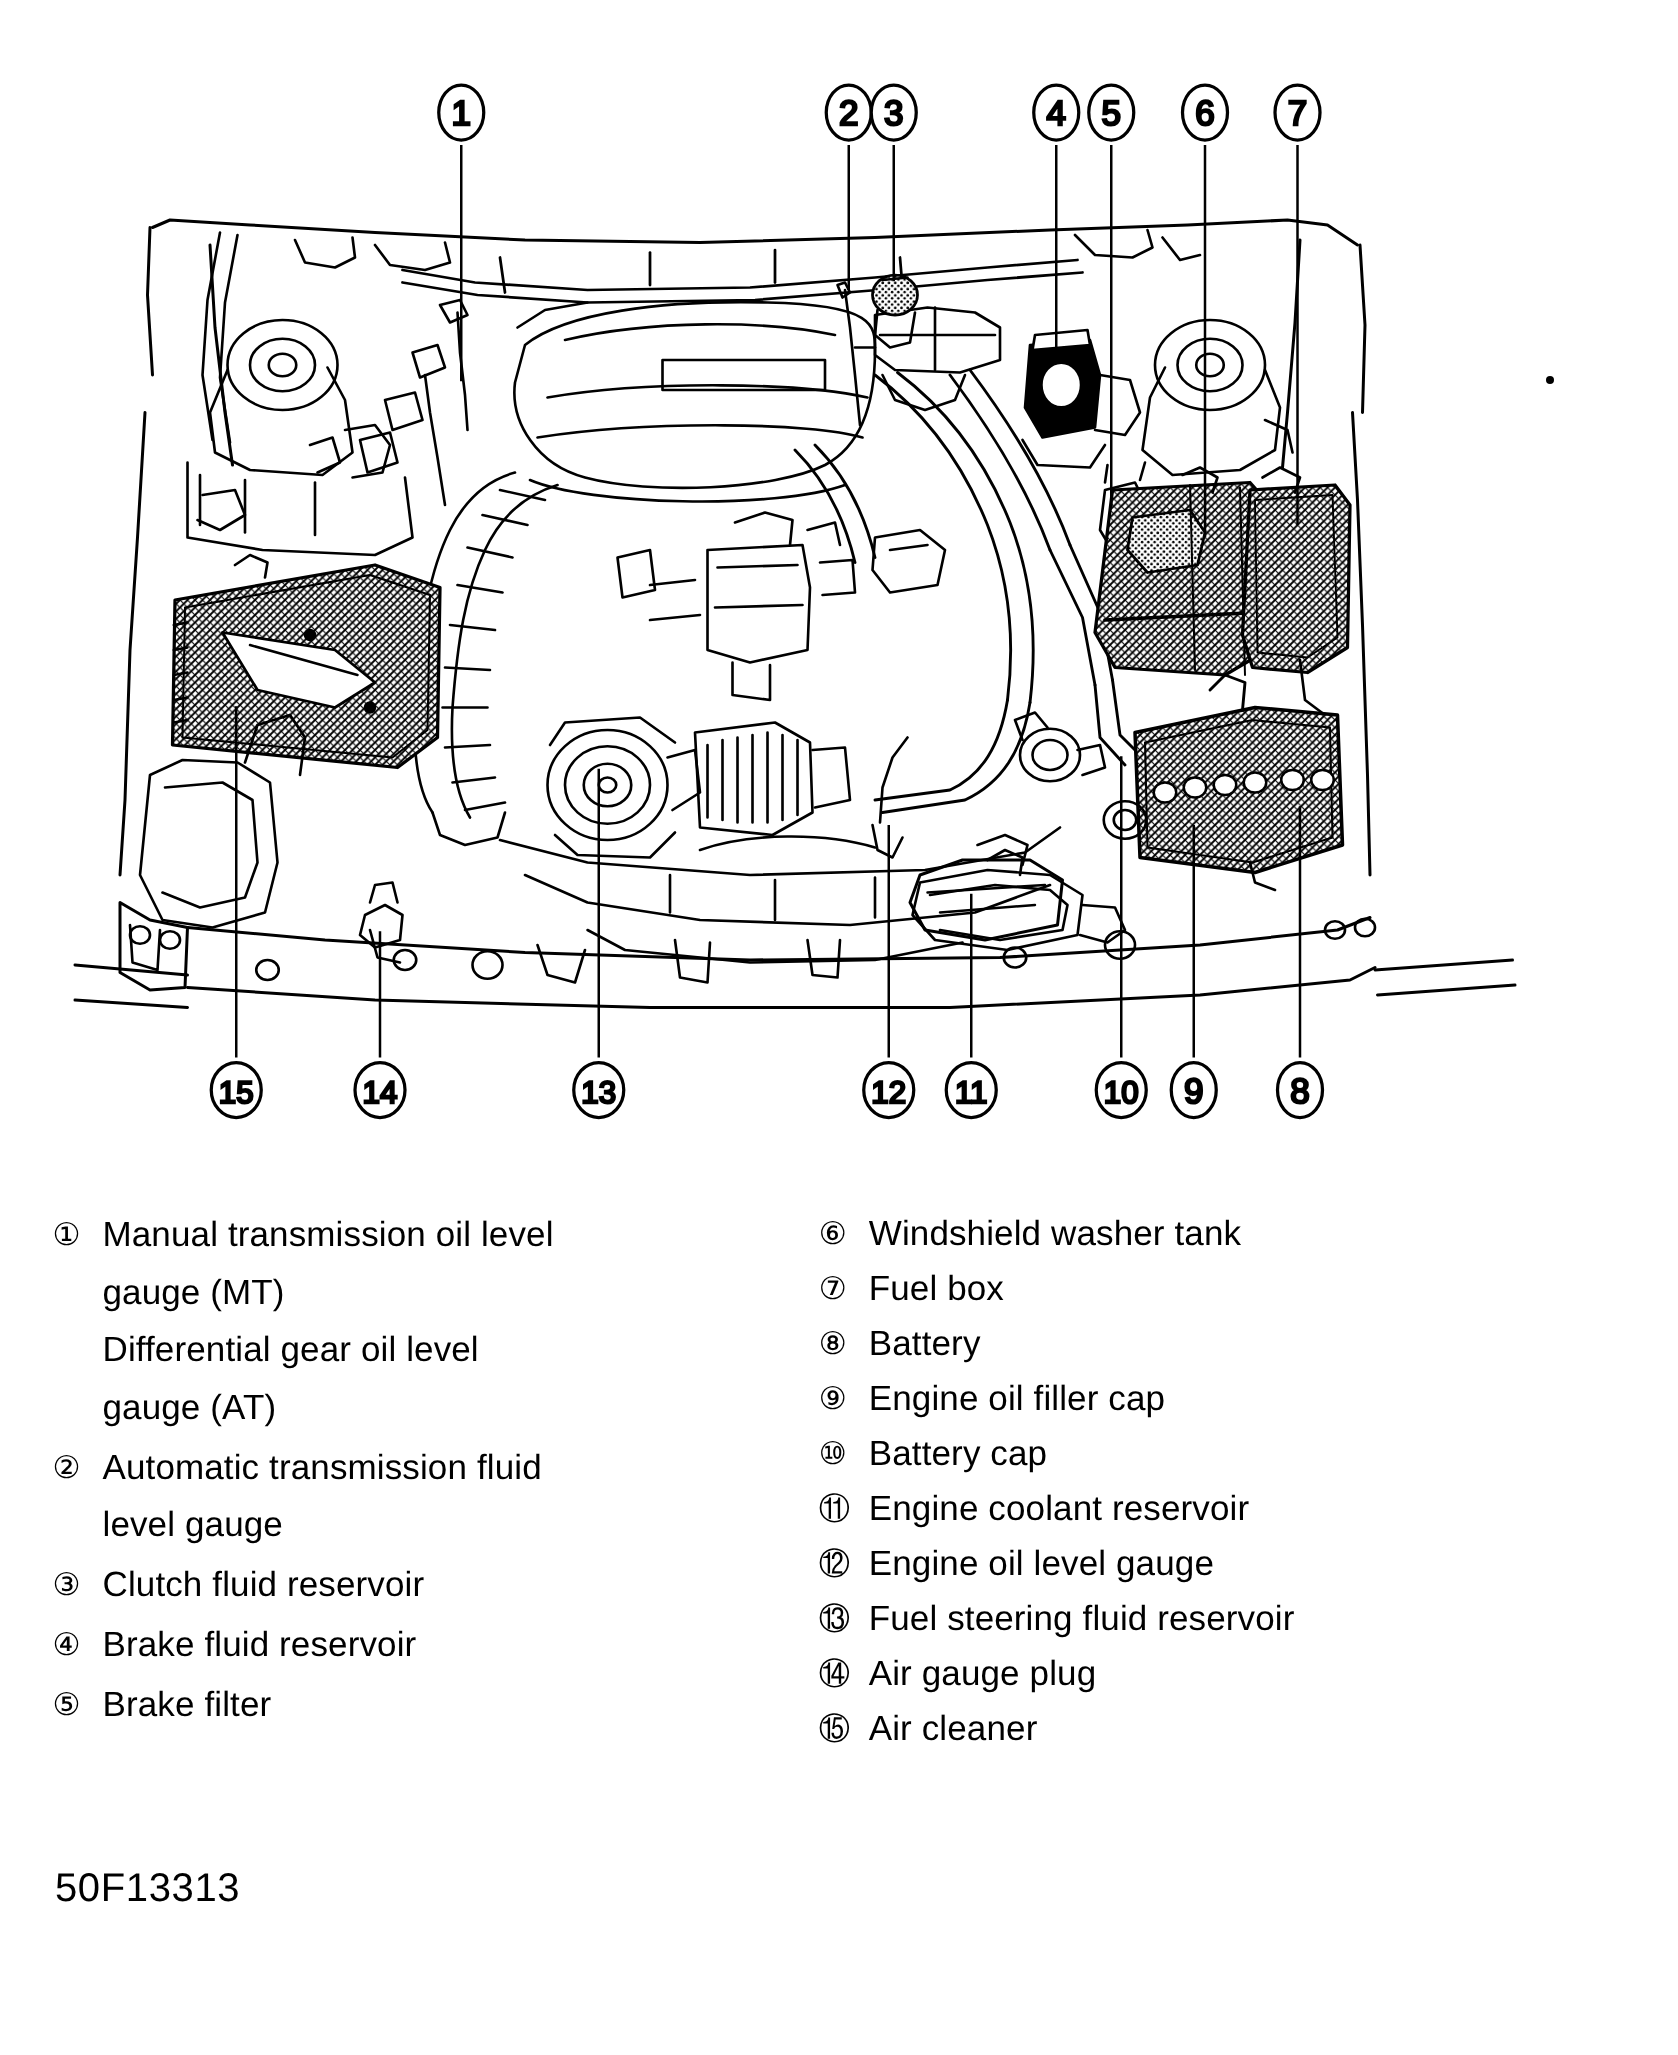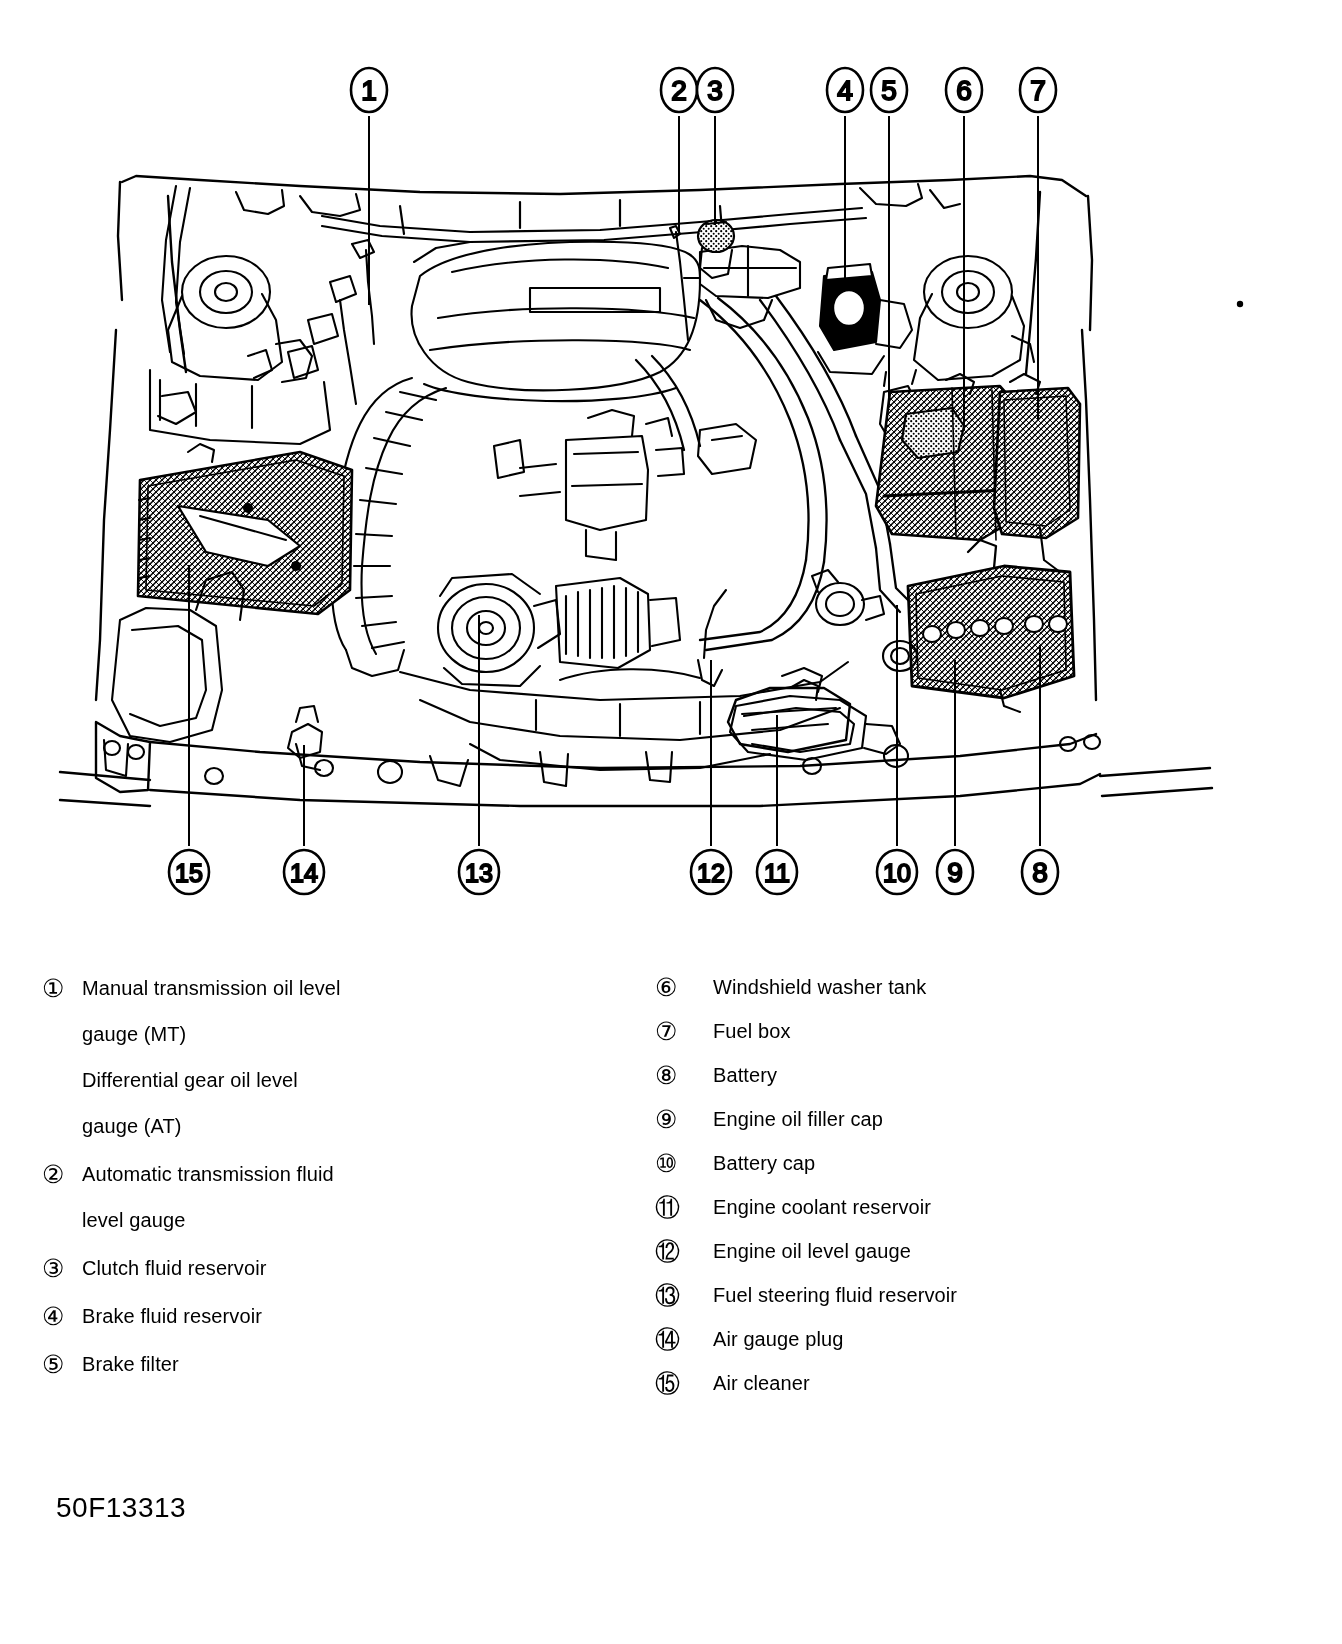--- a/index.html
+++ b/index.html
@@ -63,35 +63,35 @@
   .legend-num {
     flex: 0 0 auto;
     width: 40px;
     font-size: 25px;
     line-height: 46px;
     text-align: left;
     letter-spacing: 0;
   }
   .legend-text {
     flex: 1 1 auto;
-    font-size: 20px;
+    font-size: 28px;
     line-height: 46px;
     letter-spacing: 0.1px;
     white-space: pre-line;
   }
   #legend-col-right .legend-item { margin-bottom: 0px; }
-  #legend-col-right .legend-text { line-height: 44px; margin-left: 18px; }
+  #legend-col-right .legend-text { line-height: 44px; }
   #legend-col-right .legend-num  { line-height: 44px; }
 
   
   #footer-code {
     position: absolute;
-    left: 56px;
+    left: 44px;
     top: 1492px;
-    font-size: 28px;
+    font-size: 32px;
     letter-spacing: 0.5px;
   }
 
   
 </style>
 </head>
 <body>
 
 <div id="page">
 

